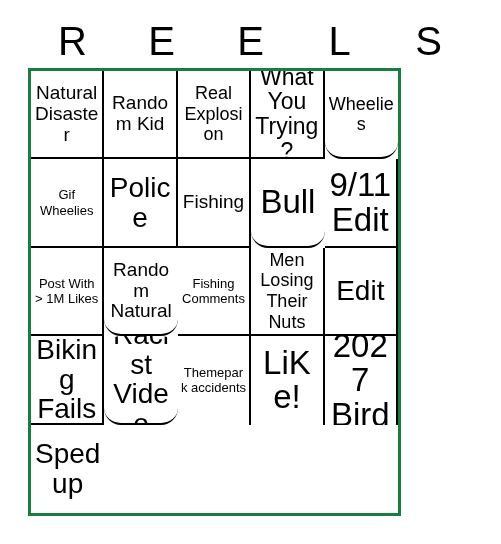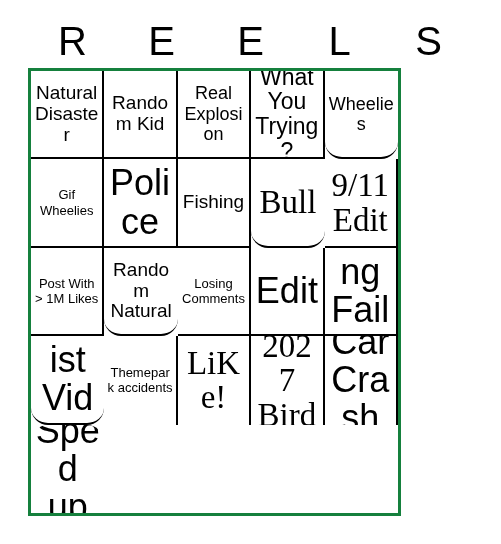--- a/index.html
+++ b/index.html
@@ -76,22 +76,22 @@
     width: 100%;
     line-height: 1.05;
     word-wrap: break-word;
     color: #000000;
   }
   
   .fs-xs  { font-size: 13px; line-height: 1.18; }
   .fs-sm  { font-size: 18px; line-height: 1.14; }
   .fs-md  { font-size: 19px; line-height: 1.10; }
   .fs-lg  { font-size: 23px; line-height: 1.08; }
-  .fs-xl  { font-size: 36px; line-height: 1.06; }
-  .fs-xxl { font-size: 33px; line-height: 1.04; font-family: Liberation Serif, serif; }
+  .fs-xl  { font-size: 28px; line-height: 1.06; }
+  .fs-xxl { font-size: 33px; line-height: 1.04; }
 </style>
 </head>
 <body>
 
 <div id="card-root">
 
   <div id="header-row">
     <div class="header-letter">R</div>
     <div class="header-letter">E</div>
     <div class="header-letter">E</div>
@@ -130,41 +130,41 @@
       <div class="cell col-2 row-3">
         <span class="cell-text fs-xxl">9/11 Edit</span>
       </div>
       <div class="cell col-4 row-3">
         <span class="cell-text fs-xs">Post With &gt; 1M Likes</span>
       </div>
       <div class="cell col-5 row-3">
         <span class="cell-text fs-md">Random Natural</span>
       </div>
       <div class="cell col-1 row-4">
-        <span class="cell-text fs-xs">Losing Comments</span>
+        <span class="cell-text fs-xs">Fishing Comments</span>
+      </div>
+      <div class="cell col-2 row-4">
+        <span class="cell-text fs-sm">Men Losing Their Nuts</span>
       </div>
       <div class="cell col-3 row-4">
         <span class="cell-text fs-xl">Edit</span>
       </div>
       <div class="cell col-4 row-4">
         <span class="cell-text fs-xl">Biking Fails</span>
       </div>
       <div class="cell col-5 row-4">
         <span class="cell-text fs-xl">Racist Video</span>
       </div>
       <div class="cell col-1 row-5">
         <span class="cell-text fs-xs">Themepark accidents</span>
       </div>
       <div class="cell col-2 row-5">
         <span class="cell-text fs-xxl">LiKe!</span>
       </div>
       <div class="cell col-3 row-5">
         <span class="cell-text fs-xxl">2027 Bird</span>
       </div>
-      <div class="cell col-4 row-5">
-        <span class="cell-text fs-xl">Car Crash</span>
-      </div>
       <div class="cell col-5 row-5">
         <span class="cell-text fs-xl">Sped up</span>
       </div>
     </div>
 
 </div>
 
 </body></html>

